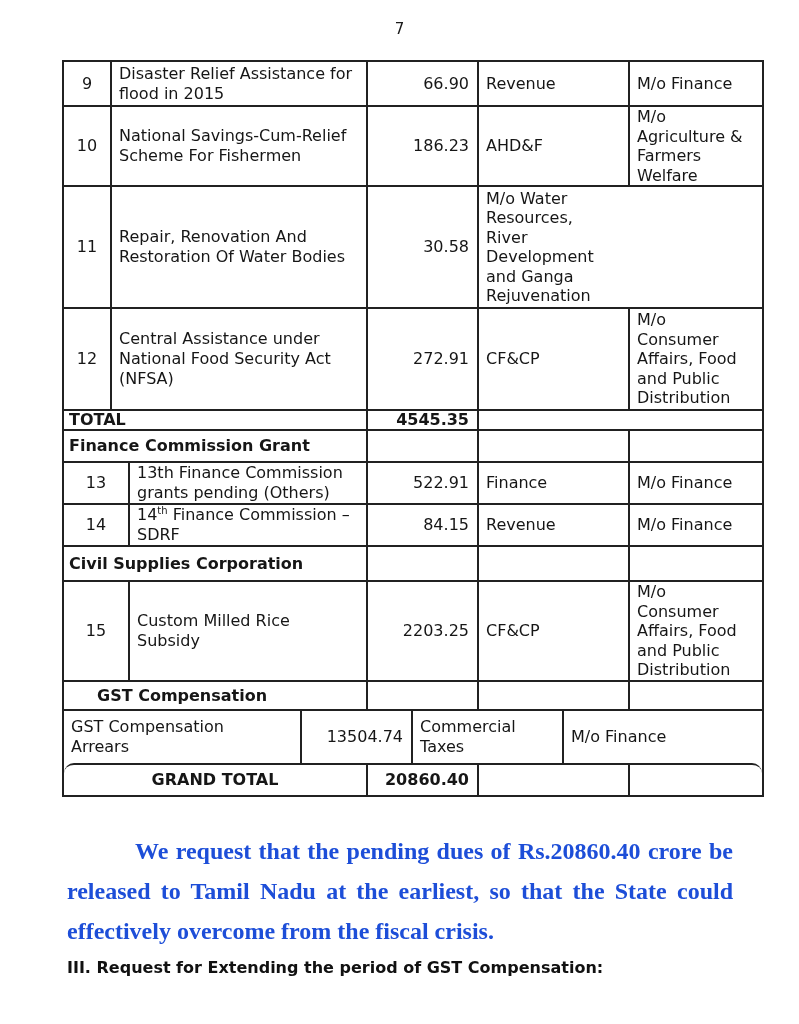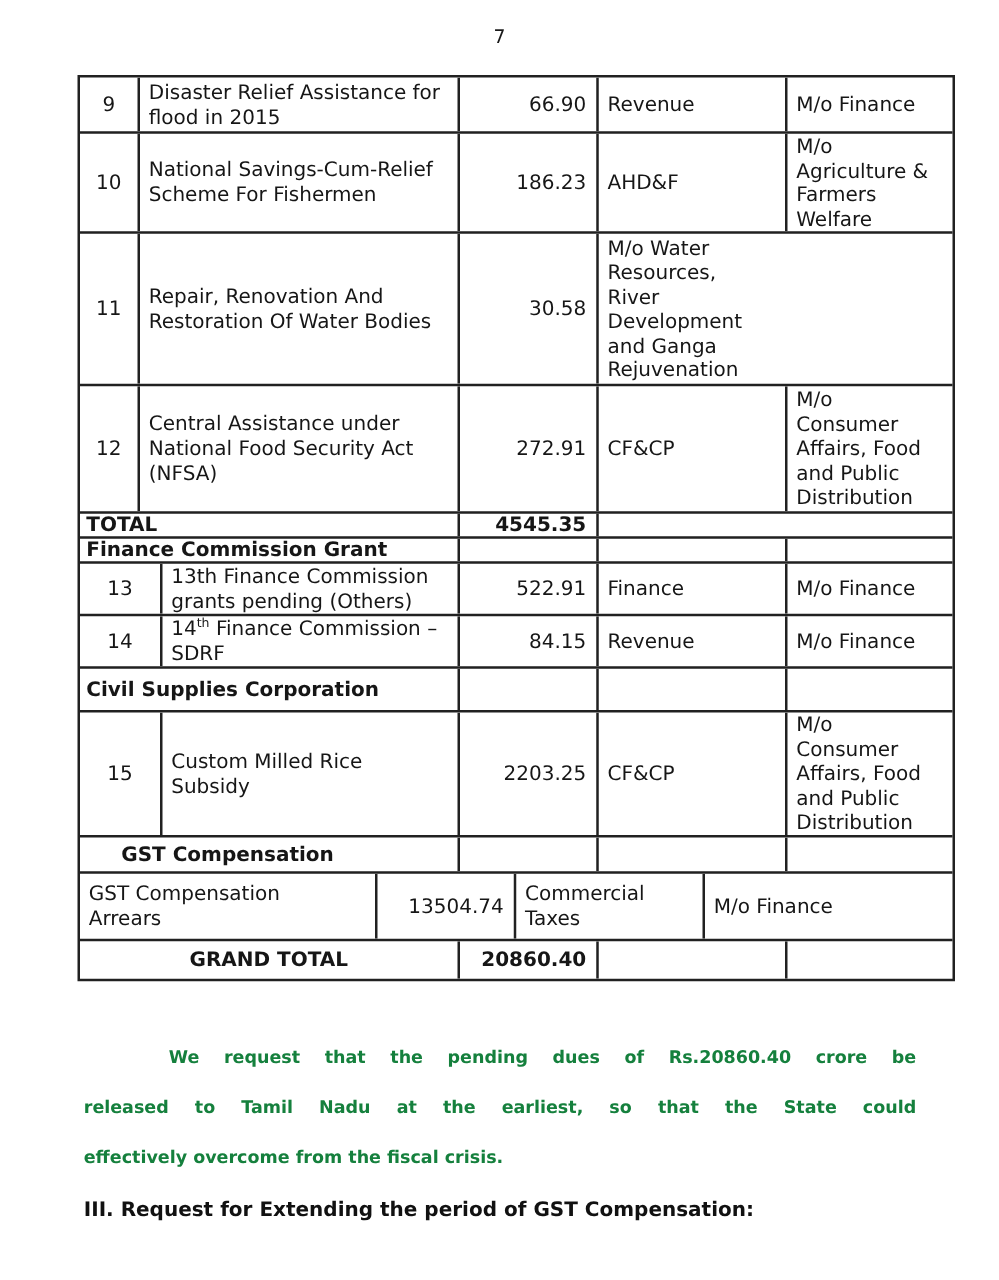--- a/index.html
+++ b/index.html
@@ -33,21 +33,21 @@
   .amt  { width: 111px; text-align: right; padding-right: 8px; }
   .dept { width: 151px; padding-left: 7px; }
   .mini { flex: 1; padding-left: 7px; line-height: 19.5px; }
   .spanlab { width: 304px; padding-left: 5px; font-weight: bold; }
   .spanlab.indent { padding-left: 33px; }
   .spanlab.center { text-align: center; padding-left: 0; }
   .bold { font-weight: bold; }
   sup.ord { font-size: 10px; line-height: 0; }
   .body-text {
     position: absolute; left: 67px; top: 838px; width: 666px;
-    font-weight: bold; font-size: 14px; color: #15803d;
+    font-weight: bold; font-size: 24px; color: #1d4ed8; font-family: Liberation Serif, serif;
   }
   .pline { height: 40px; text-align: justify; text-align-last: justify; white-space: normal; }
   .pline.nojust { text-align: left; text-align-last: left; }
   .pline.indent { text-indent: 68px; }
   .heading {
     position: absolute; left: 67px; top: 958px; width: 680px;
     font-weight: bold; font-size: 16px; color: #111111;
   }
 </style>
 </head>
@@ -145,21 +145,21 @@
         <div class="cell amt bold">
           <span>4545.35</span>
         </div>
         <div class="cell dept">
           <span></span>
         </div>
         <div class="cell mini">
           <span></span>
         </div>
       </div>
-      <div class="trow" style="height: 20px;">
+      <div class="trow" style="height: 32px;">
         <div class="cell spanlab">
           <span>Finance Commission Grant</span>
         </div>
         <div class="cell amt bold">
           <span></span>
         </div>
         <div class="cell dept">
           <span></span>
         </div>
         <div class="cell mini">
@@ -261,21 +261,21 @@
           <span>13504.74</span>
         </div>
         <div class="cell dept">
           <span>Commercial
 Taxes</span>
         </div>
         <div class="cell mini">
           <span>M/o Finance</span>
         </div>
       </div>
-      <div class="trow" style="height: 32px;">
+      <div class="trow" style="height: 32px; border-radius: 10px;">
         <div class="cell spanlab center">
           <span>GRAND TOTAL</span>
         </div>
         <div class="cell amt bold">
           <span>20860.40</span>
         </div>
         <div class="cell dept">
           <span></span>
         </div>
         <div class="cell mini">

